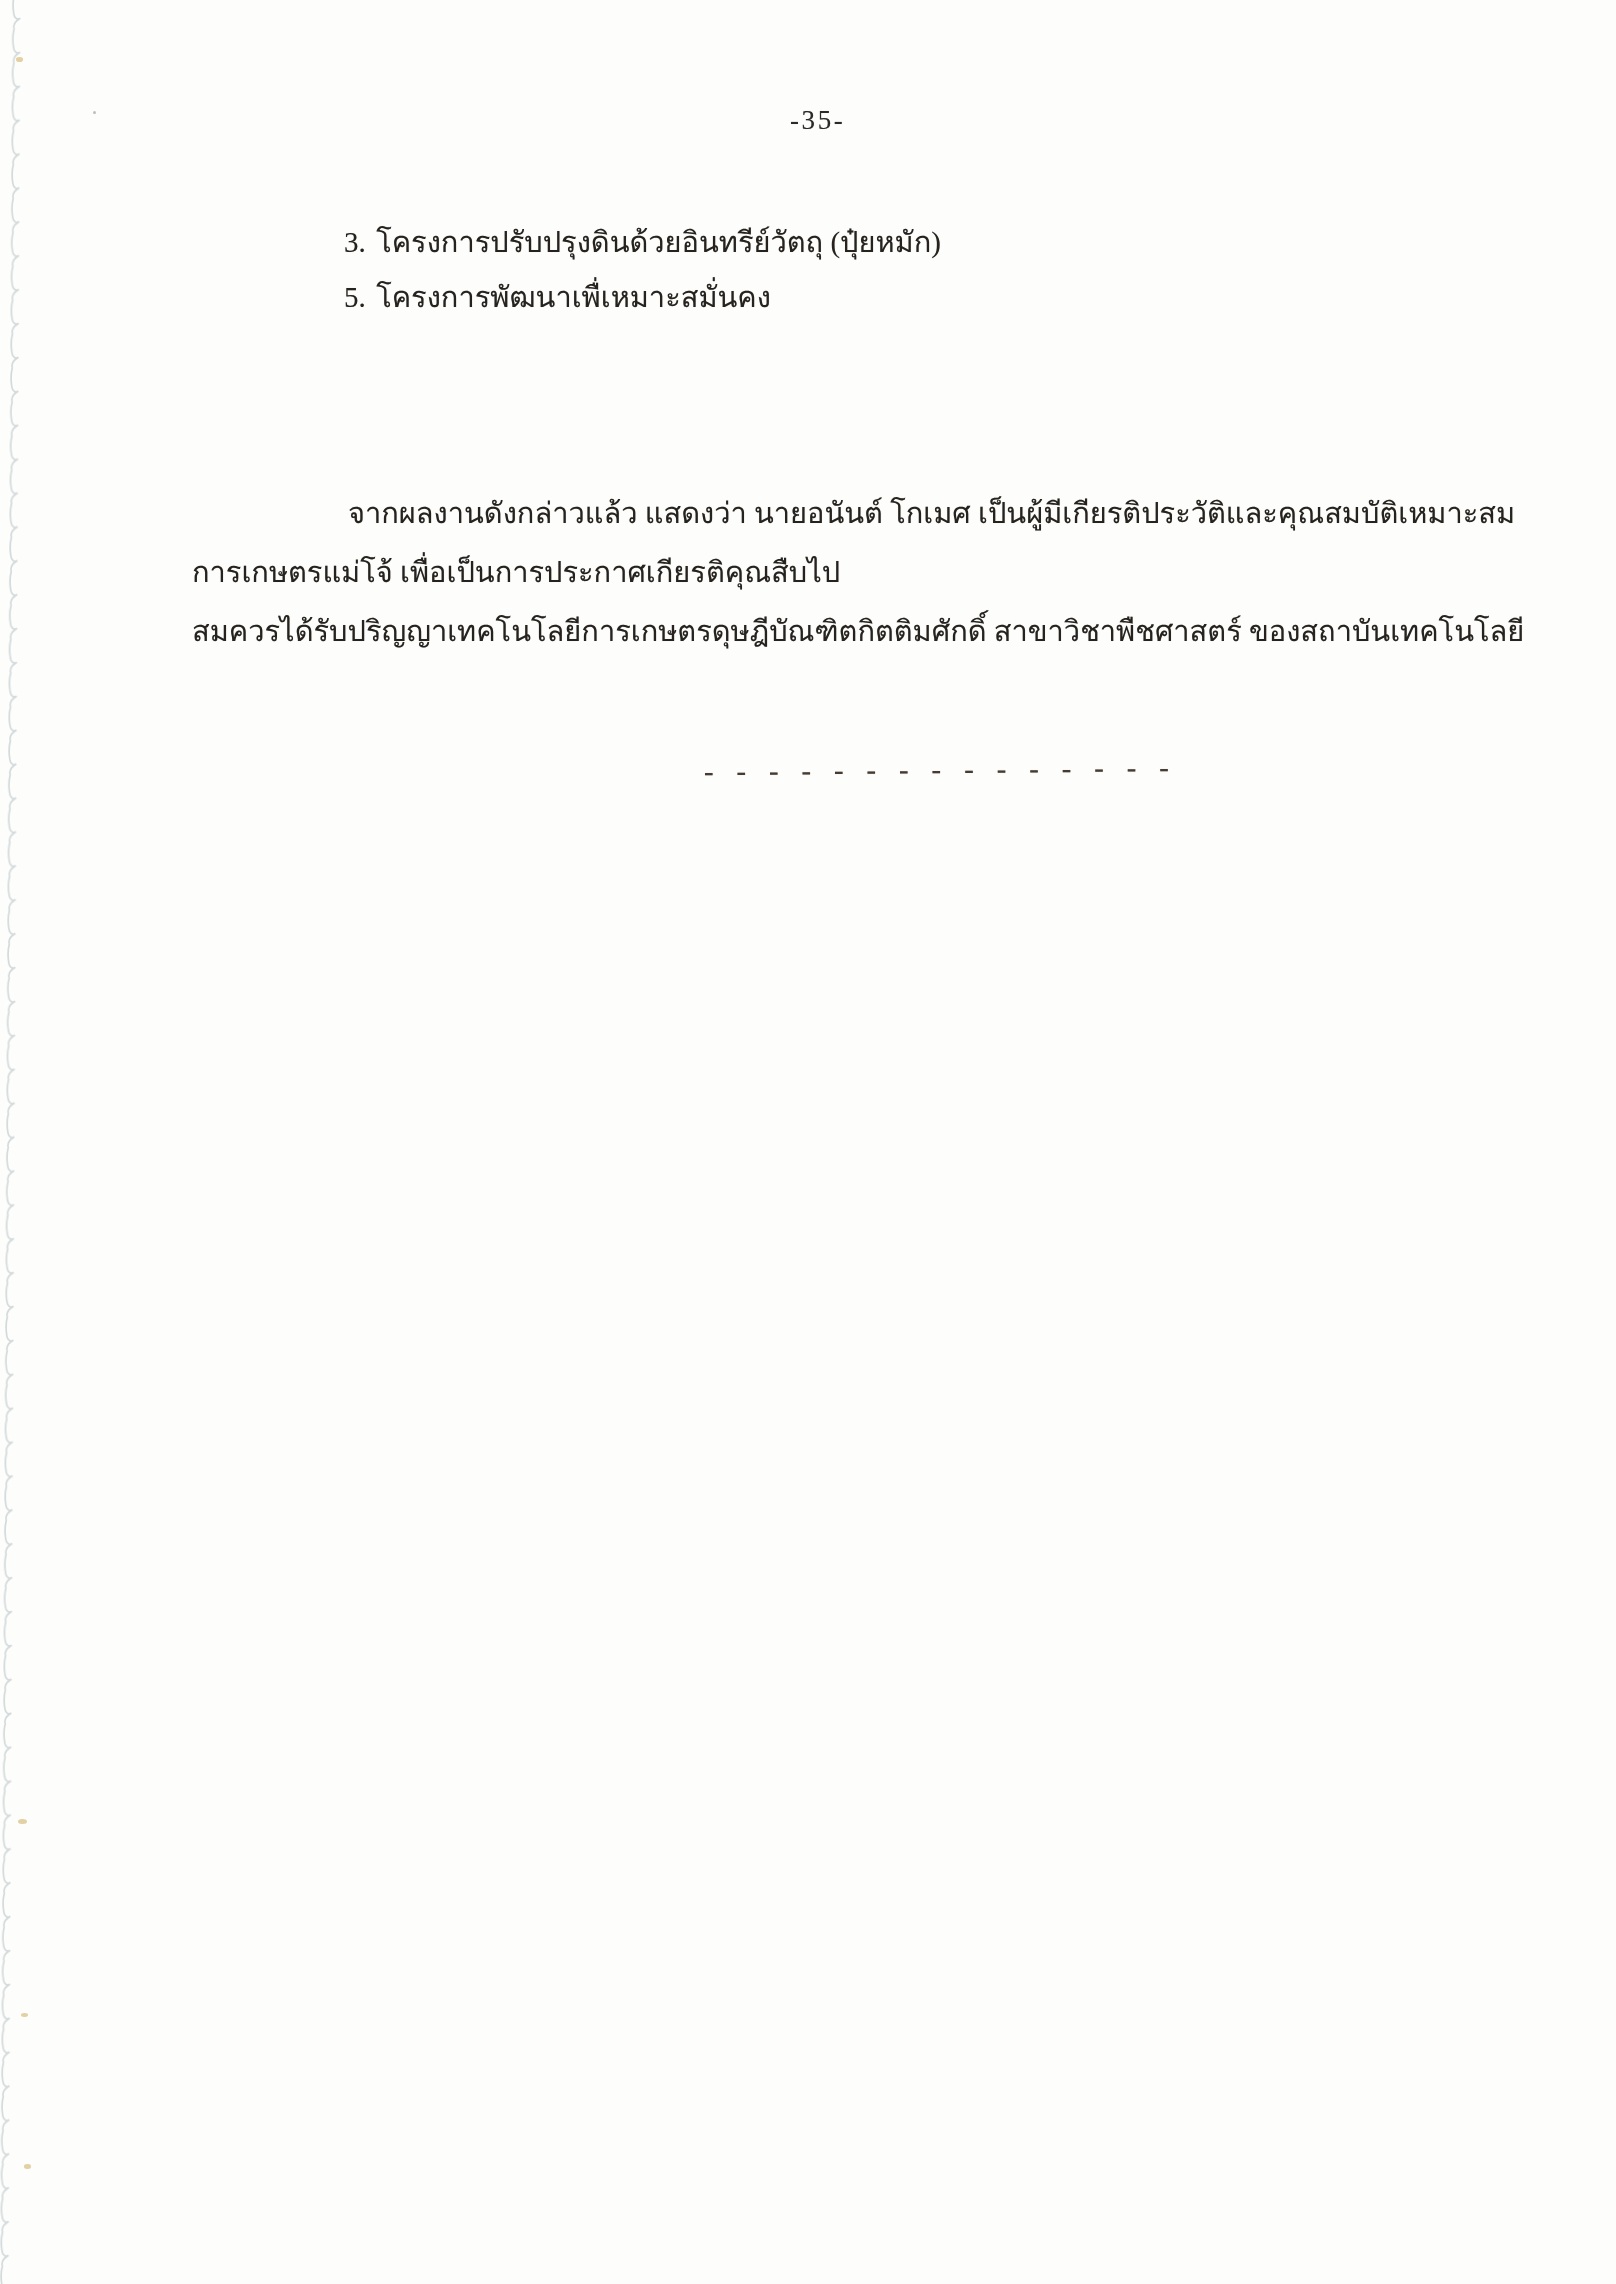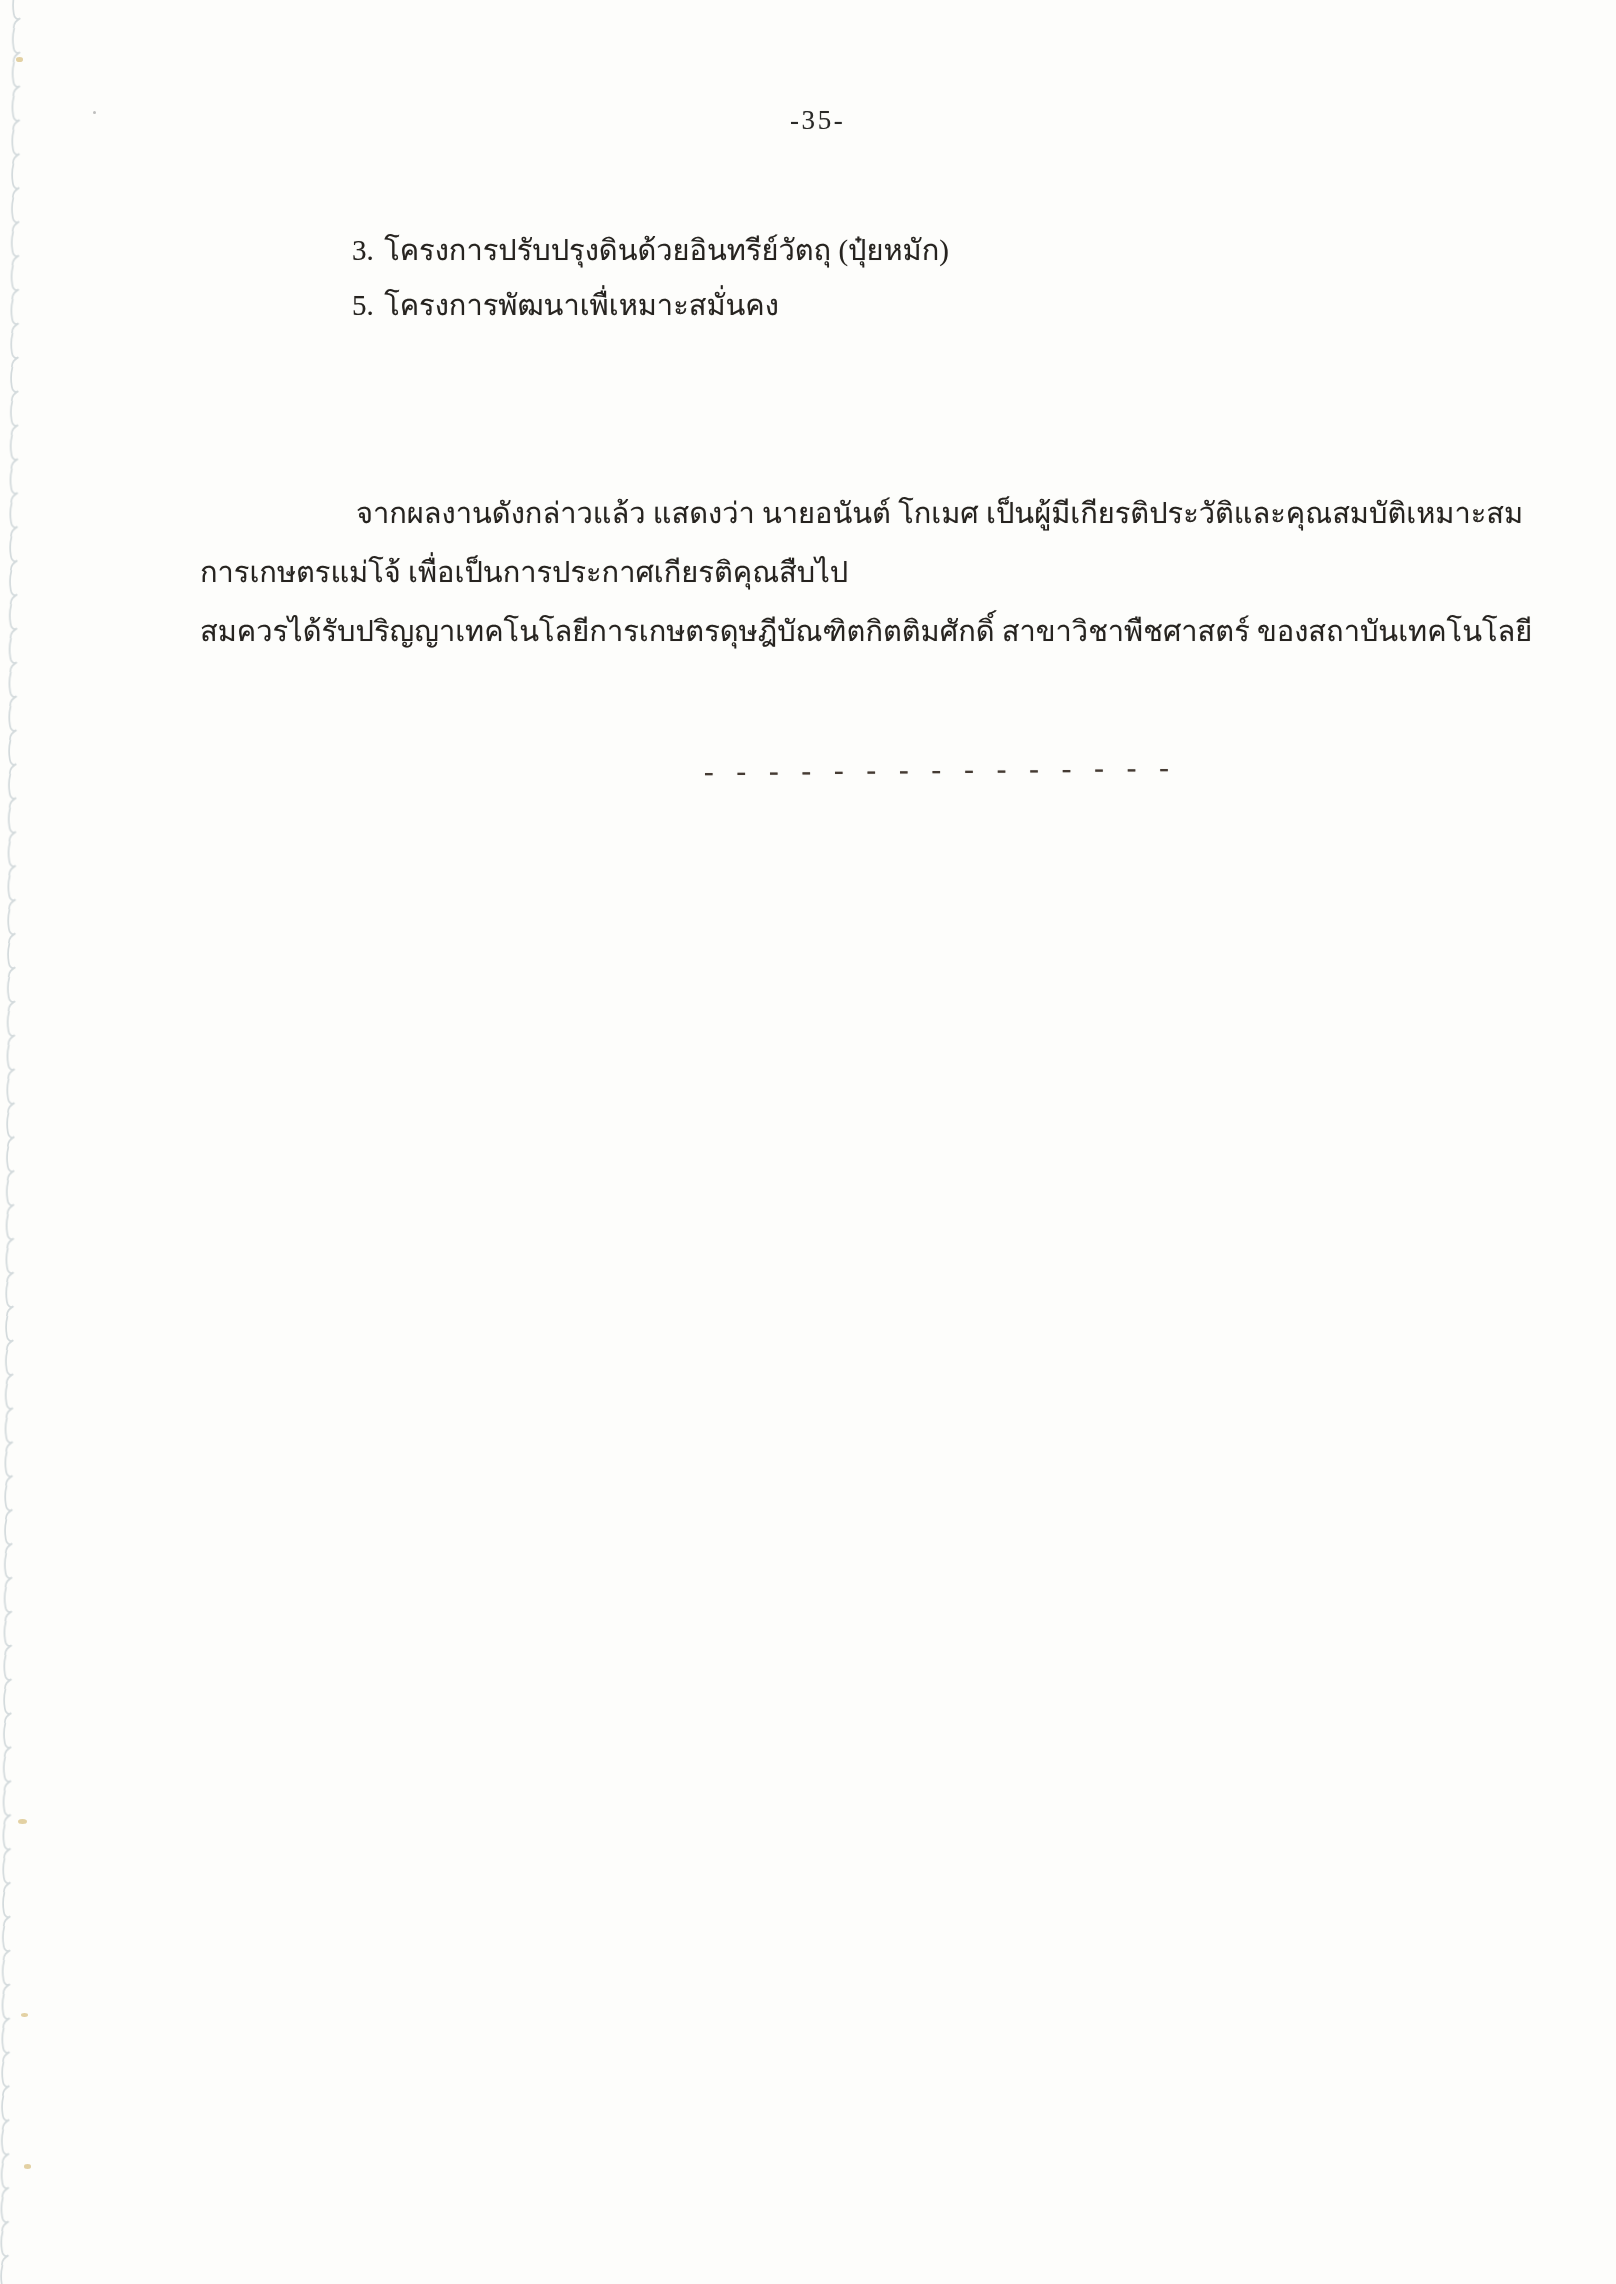--- a/index.html
+++ b/index.html
@@ -42,41 +42,40 @@
     font-size: 27px;
     letter-spacing: 2.6px;
     color: #2a2a28;
     text-shadow: 0 0 0.7px rgba(40,40,40,0.35);
     white-space: nowrap;
   }
   .project-list {
     position: absolute;
     left: 344px;
     top: 215px;
-    margin: 8px;
+    margin: 0;
     padding: 0;
     list-style: none;
     font-size: 29px;
     line-height: 55px;
     white-space: nowrap;
     text-shadow: 0 0 0.7px rgba(40,40,40,0.3);
   }
   .list-num {
     display: inline-block;
     margin-right: 10.4px;
   }
   .paragraph {
     position: absolute;
     left: 192px;
     top: 484px;
     width: 1252px;
     font-size: 29px;
     line-height: 59px;
     text-shadow: 0 0 0.7px rgba(40,40,40,0.3);
-    margin-left: 8px;
   }
   .para-line {
     white-space: nowrap;
   }
   .para-line.indent {
     text-indent: 156px;
   }
   .separator {
     position: absolute;
     left: 704px;

